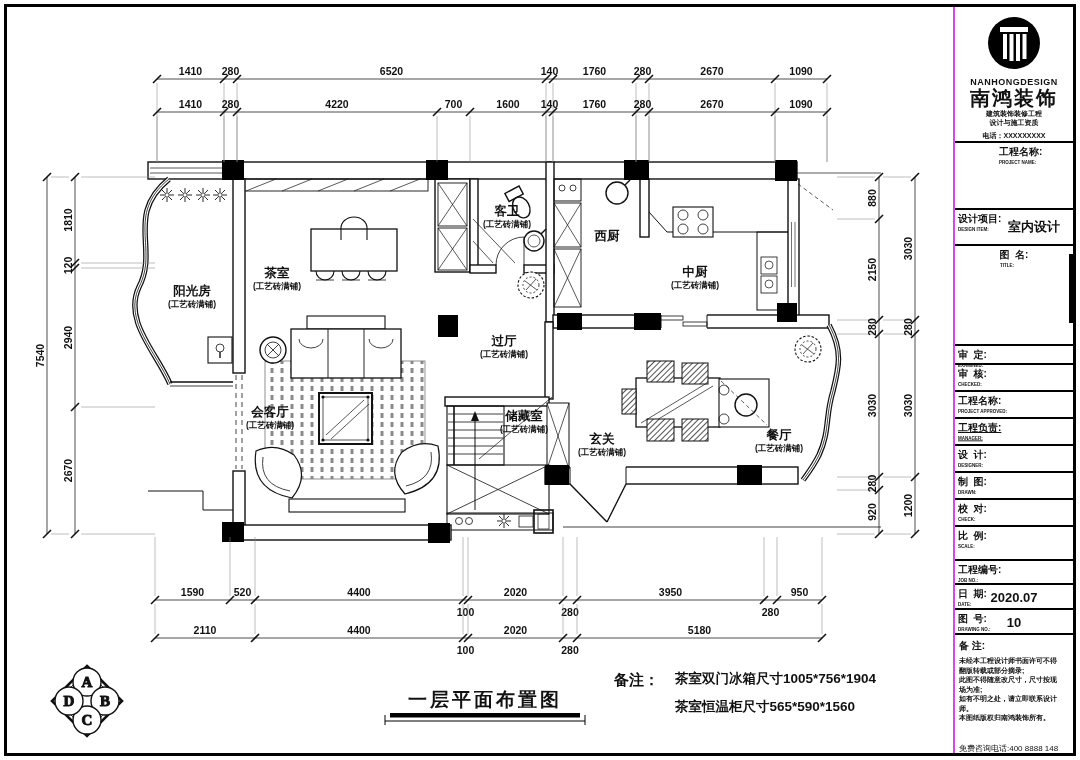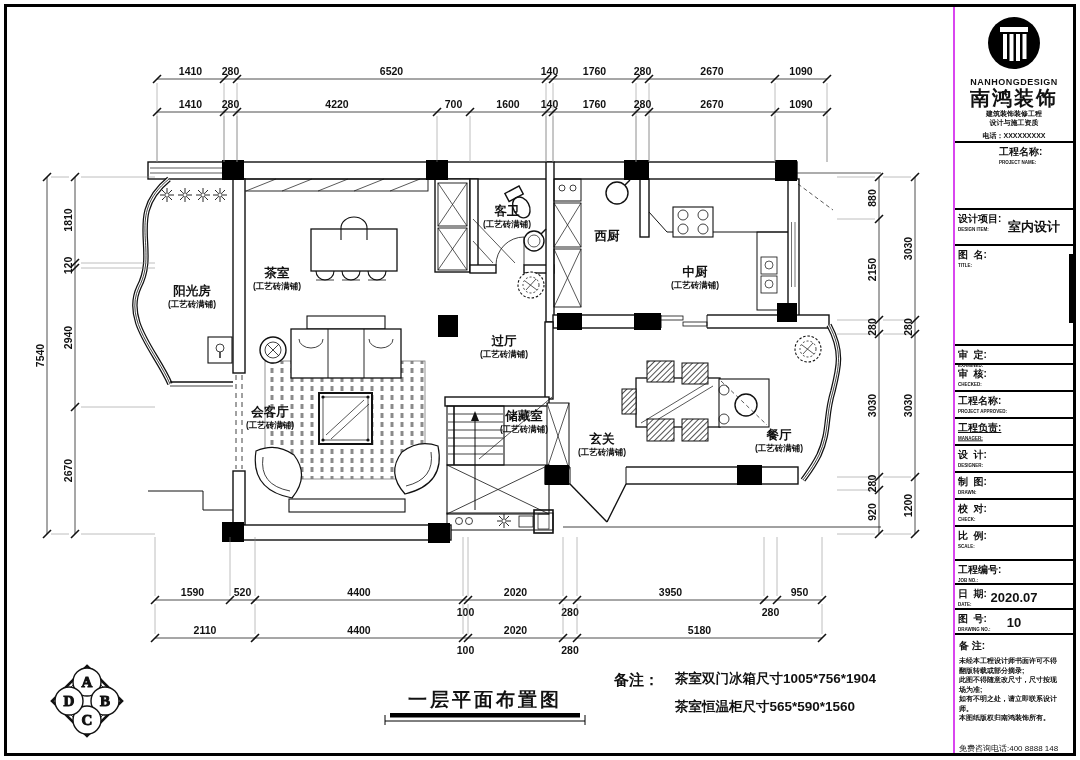--- a/index.html
+++ b/index.html
@@ -557,21 +557,21 @@
               <div class="en">PROJECT NAME:</div>
             </div>
           </div>
           <div class="tb-row" style="height: 36px;">
             <div class="tb-lab">
               <div class="cn">设计项目:</div>
               <div class="en">DESIGN ITEM:</div>
             </div>
             <div class="tb-val inline">室内设计</div>
           </div>
-          <div class="tb-row" style="height: 100px;">
+          <div class="tb-row" style="height: 100px; justify-content: center;">
             <div class="tb-lab">
               <div class="cn">图  名:</div>
               <div class="en">TITLE:</div>
             </div>
             <div class="sidebar-strip"></div>
           </div>
           <div class="tb-row" style="height: 19px;">
             <div class="tb-lab">
               <div class="cn">审  定:</div>
               <div class="en">EXAMINED:</div>

